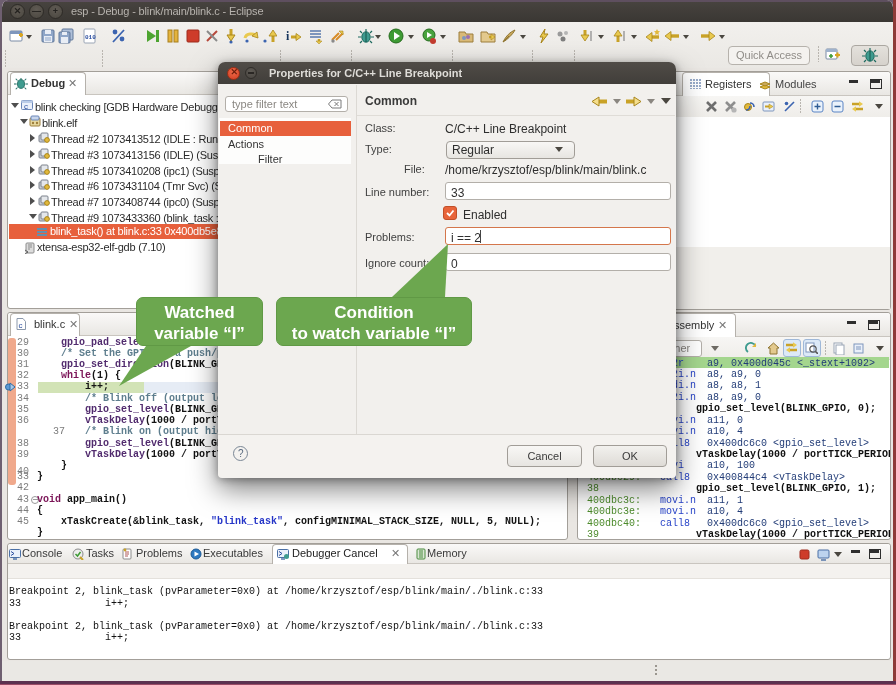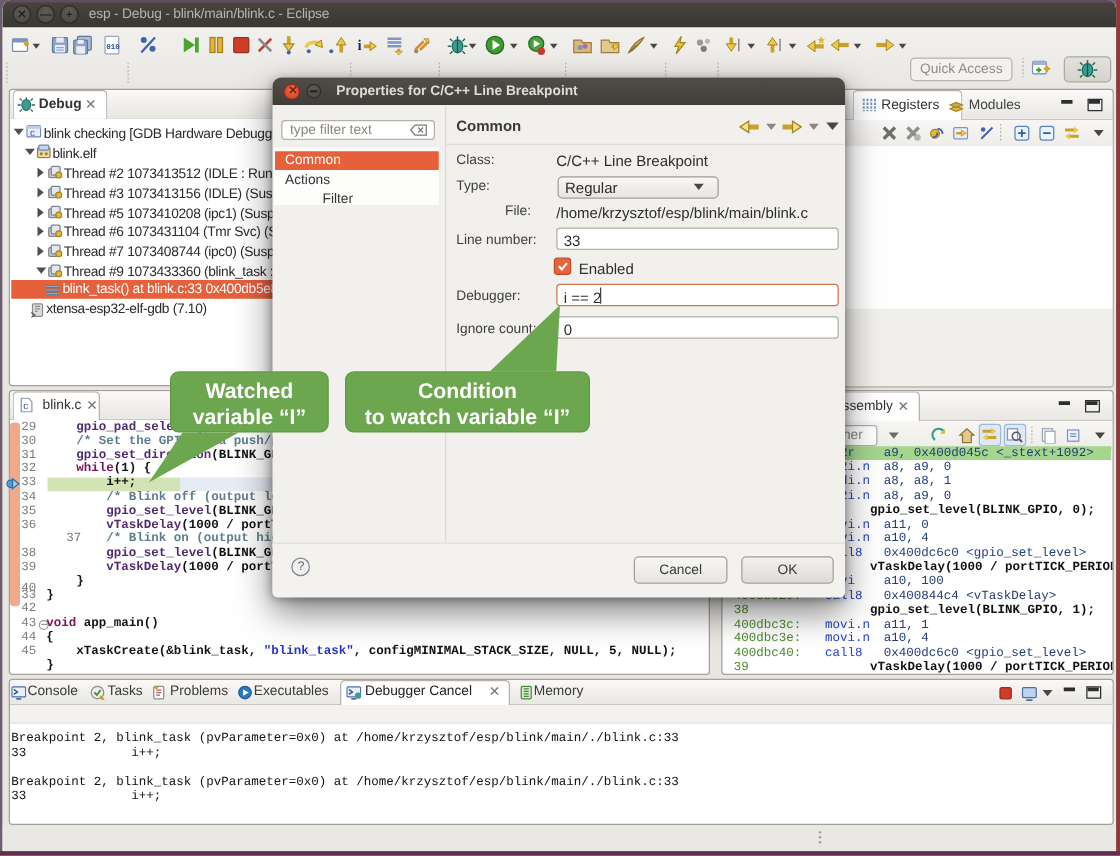--- a/index.html
+++ b/index.html
@@ -637,21 +637,21 @@
   <div class="dlab" style="left:147px;top:101px;margin-left:39px;">File:</div>
   <div class="dval" style="left:227px;top:101px;">/home/krzysztof/esp/blink/main/blink.c</div>
   <div class="dlab" style="left:147px;top:124px;">Line number:</div>
   <div class="fld" style="left:227px;top:120px;width:226px;height:18px;"></div>
   <div class="dval" style="left:233px;top:124px;">33</div>
   <div class="abs" style="left:225px;top:144px;width:14px;height:14px;background:#E8643A;border:1px solid #C14F28;border-radius:3px;box-sizing:border-box;"></div>
   <svg class="abs" style="left:227px;top:146px;width:10px;height:10px;" viewBox="0 0 10 10">
       <path d="M2 5l2.5 2.5L8.5 2.5" fill="none" stroke="#fff" stroke-width="1.8"></path>
     </svg>
   <div class="dval" style="left:245px;top:146px;">Enabled</div>
-  <div class="dlab" style="left:147px;top:169px;">Debugger:</div>
+  <div class="dlab" style="left:147px;top:169px;">Problems:</div>
   <div class="fld" style="left:227px;top:165px;width:226px;height:18px;border-color:#D4764B;"></div>
   <div class="dval" style="left:233px;top:169px;">i == 2</div>
   <div class="abs" style="left:262px;top:168px;width:1px;height:13px;background:#444;"></div>
   <div class="dlab" style="left:147px;top:195px;">Ignore count:</div>
   <div class="fld" style="left:227px;top:191px;width:226px;height:18px;"></div>
   <div class="dval" style="left:233px;top:195px;">0</div>
 
   <div class="abs" style="left:0px;top:372px;width:458px;height:43px;background:#F4F2EF;border-top:1px solid #DAD7D2;border-radius:0 0 4px 4px;"></div>
   <div class="abs" style="left:15px;top:384px;width:15px;height:15px;border:1.5px solid #7A8795;border-radius:50%;box-sizing:border-box;"></div>
   <div class="t" style="left:20px;top:386px;font-size:10px;color:#55677D;">?</div>

